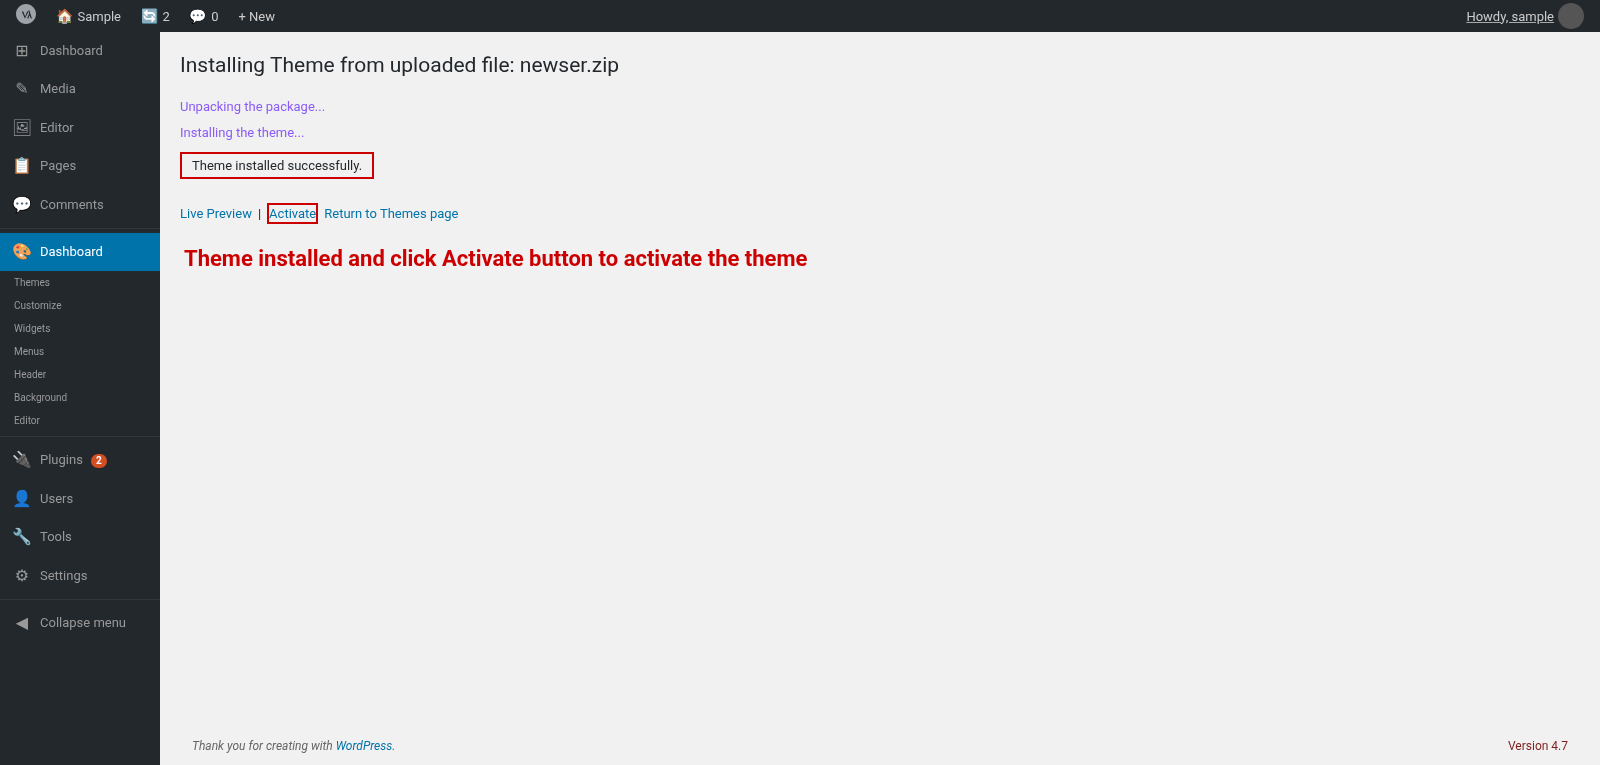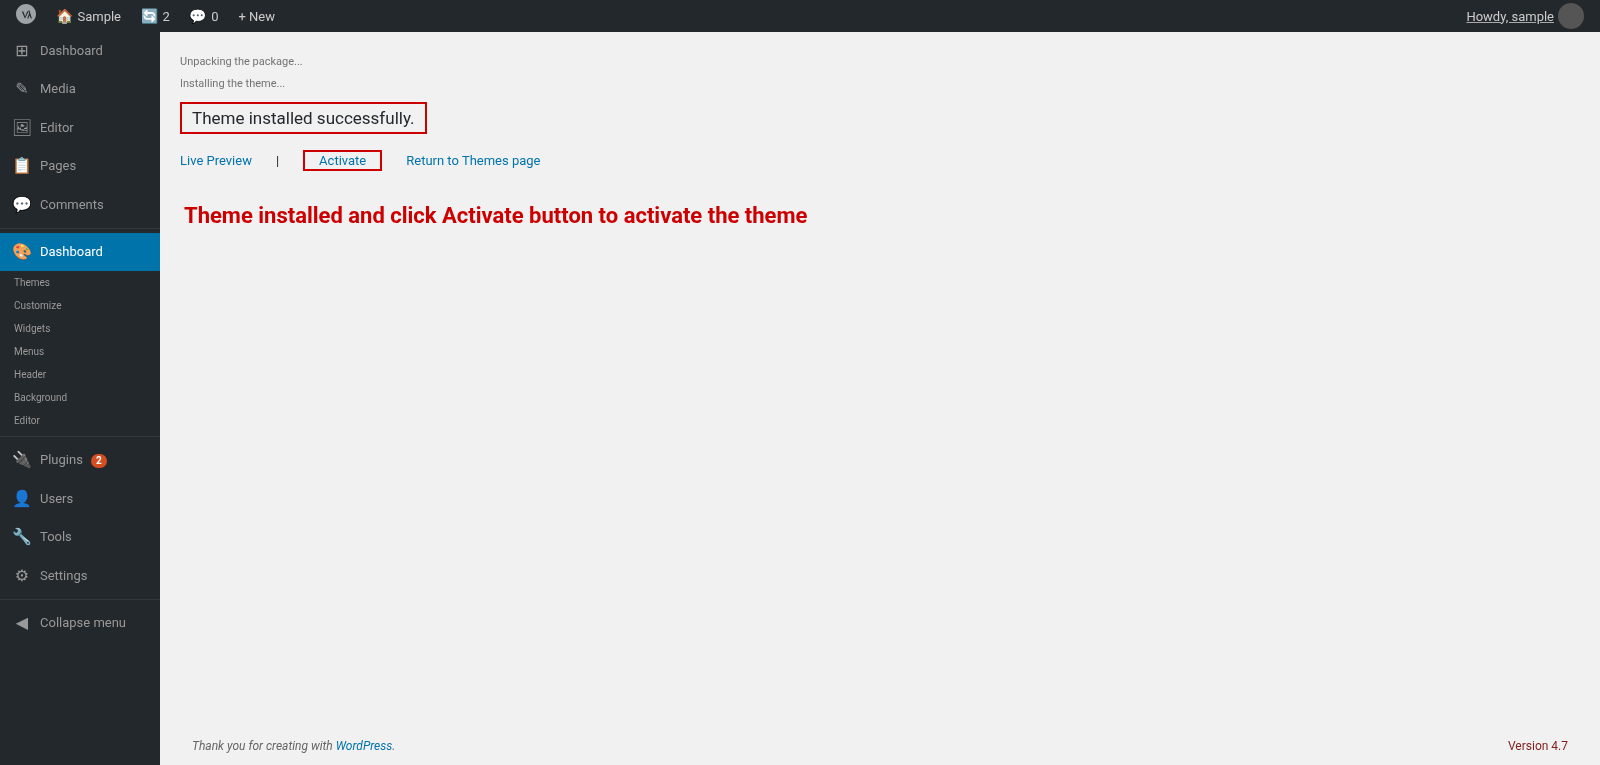--- a/index.html
+++ b/index.html
@@ -78,54 +78,54 @@
       flex: 1;
     }
     .page-title {
       font-size: 21px;
       font-weight: 400;
       color: #23282d;
       margin-bottom: 16px;
       line-height: 1.3;
     }
     .install-log {
-      color: #737373;
-      font-size: 11px;
+      color: #8b5cf6;
+      font-size: 13px;
       line-height: 1.8;
     }
     .install-log p { margin-bottom: 2px; }
     .success-box {
       border: 2px solid #cc0000;
       display: inline-block;
       padding: 4px 10px;
       margin: 6px 0 4px 0;
       color: #23282d;
-      font-size: 17px;
-    }
-    .action-links { display: flex; align-items: center; gap: 24px; margin-top: 12px; }
+      font-size: 13px;
+    }
+    .action-links { display: flex; align-items: center; gap: 6px; margin-top: 20px; }
     .action-link {
       color: #0073aa;
       text-decoration: none;
       font-size: 13px;
       cursor: pointer;
     }
     .activate-btn {
       border: 2px solid #cc0000;
-      padding: 1px 14px;
+      padding: 1px 0;
       color: #0073aa;
       text-decoration: none;
       cursor: pointer;
       font-size: 13px;
       background: transparent;
     }
     .annotation-text {
       color: #cc0000;
       font-size: 22px;
       font-weight: bold;
-      margin-top: 32px;
+      margin-top: 22px;
       margin-left: 4px;
     }
     .admin-footer {
       padding: 12px 32px;
       color: #666;
       font-size: 12px;
       font-style: italic;
       display: flex;
       justify-content: space-between;
       align-items: center;
@@ -238,20 +238,21 @@
     </div>
     <div class="menu-separator"></div>
     <div class="menu-item">
       <span class="menu-icon">◀</span>
       <span>Collapse menu</span>
     </div>
   </div>
 
   <div id="wpcontent">
     <div class="wrap">
+      <h1 class="page-title">Installing Theme from uploaded file: newser.zip</h1>
       <div class="install-log">
         <p>Unpacking the package...</p>
         <p>Installing the theme...</p>
       </div>
       <div class="success-box">
         <span>Theme installed successfully.</span>
       </div>
       <div class="action-links">
         <a class="action-link">Live Preview</a>
         <span>|</span>

